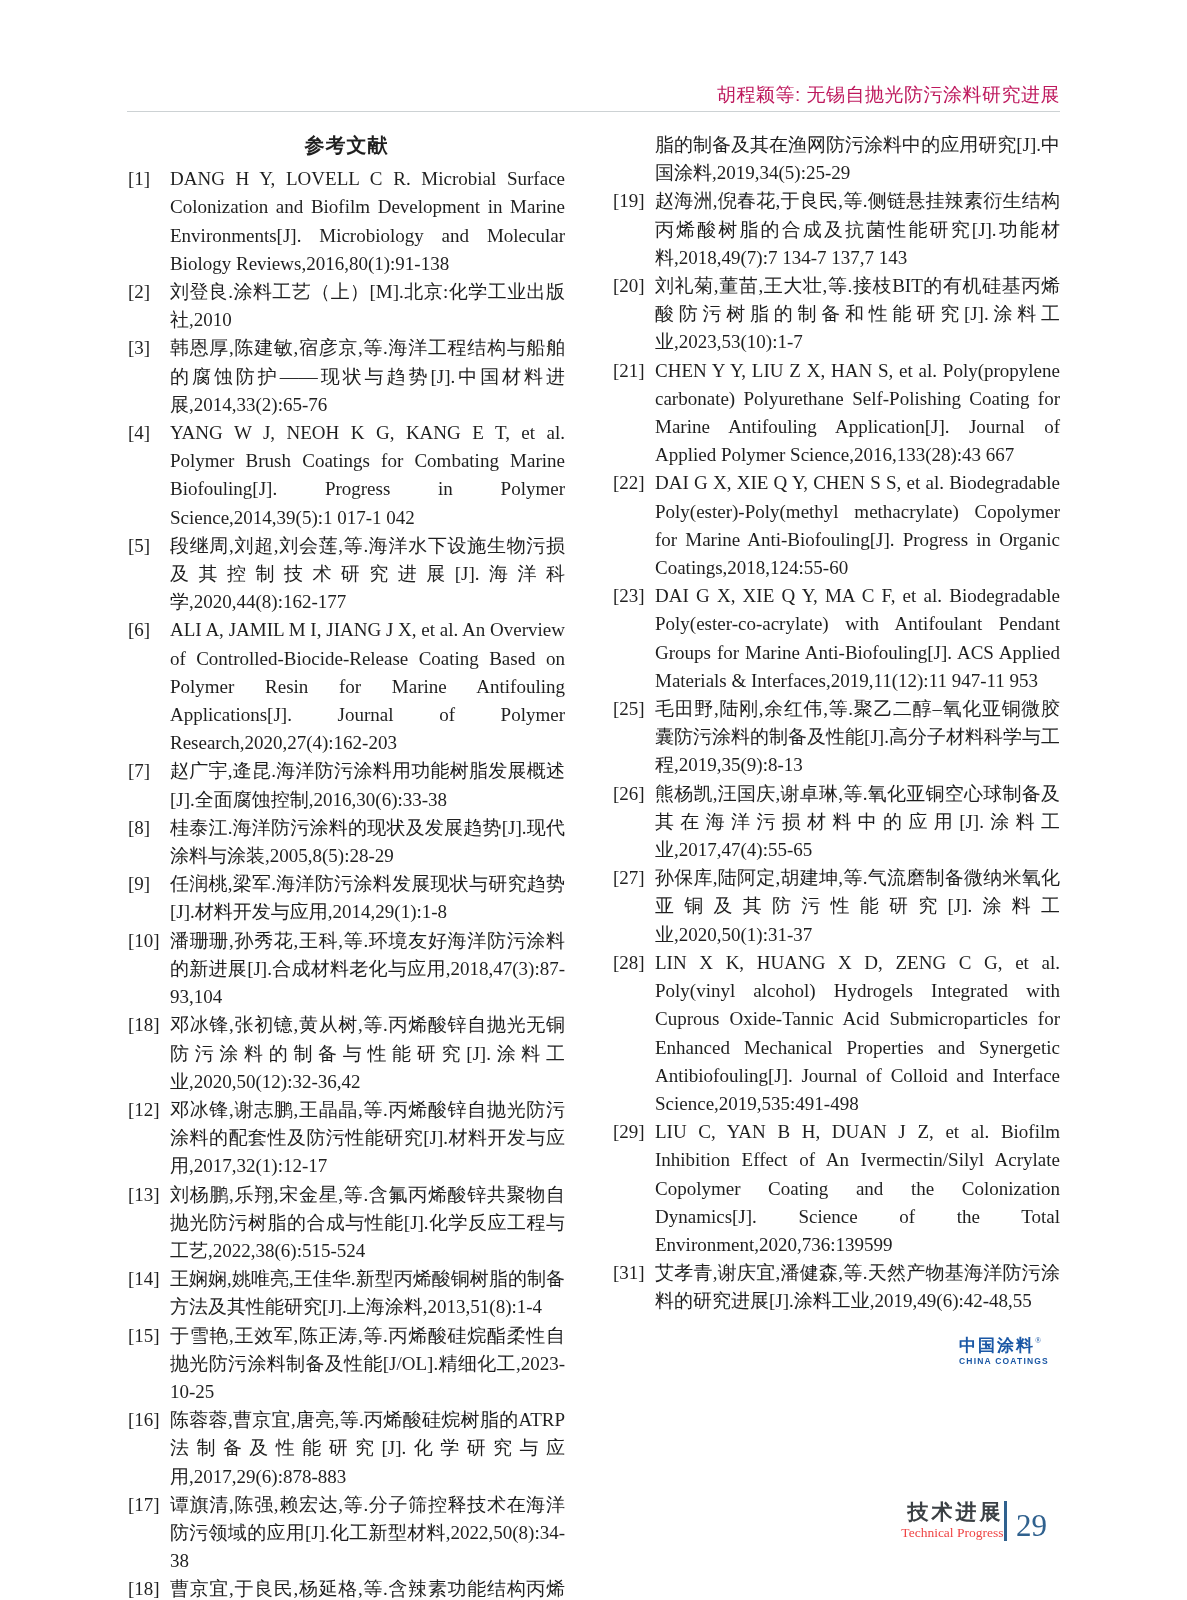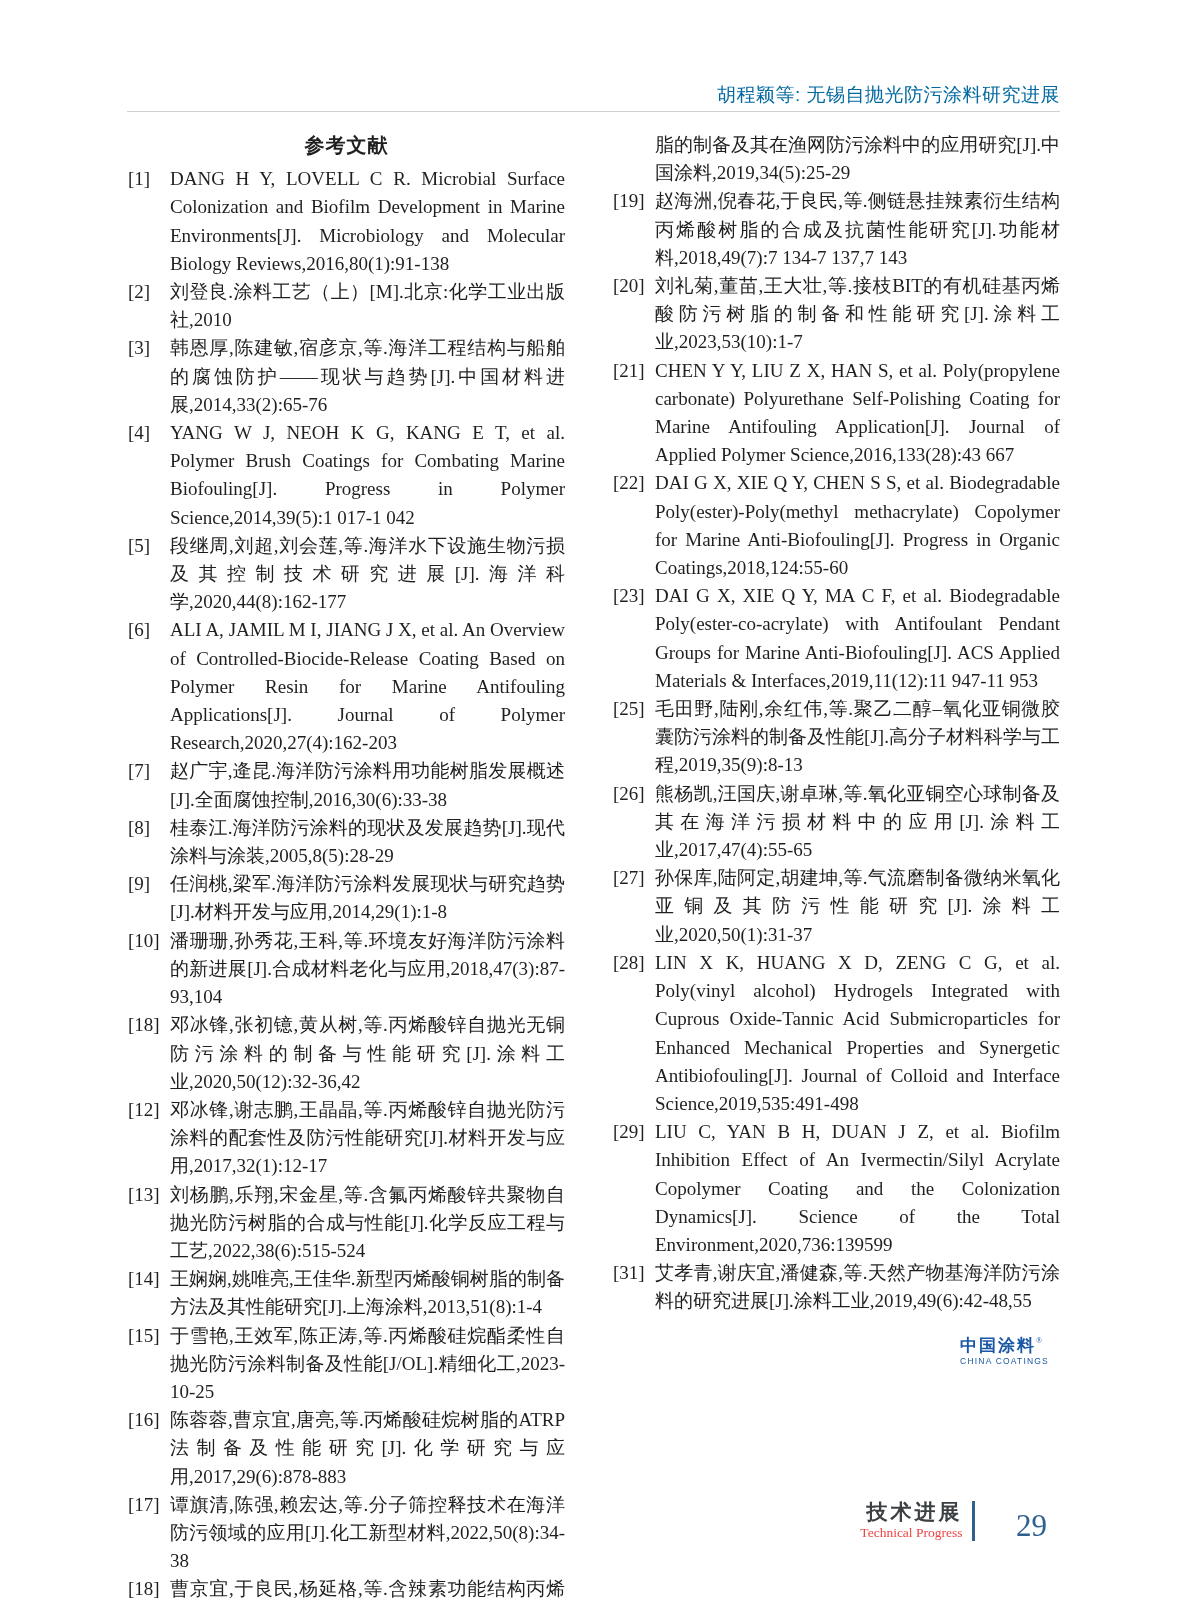--- a/index.html
+++ b/index.html
@@ -12,21 +12,21 @@
     margin: 0 auto;
     font-family: "Liberation Serif", "DejaVu Serif", serif;
     color: #1f1f1f;
     overflow: hidden;
   }
   .running-header {
     position: absolute;
     top: 82px;
     right: 127px;
     font-size: 19px;
-    color: #0369a1;
+    color: #be185d;
     font-family: "Liberation Sans", "DejaVu Sans", sans-serif;
     letter-spacing: 0.5px;
   }
   .header-rule {
     position: absolute;
     top: 111px;
     left: 127px;
     right: 127px;
     height: 0;
     border-top: 1.5px solid #cdd2d4;
@@ -76,33 +76,33 @@
     letter-spacing: 2px;
   }
   .logo-mark {
     font-size: 8px;
     color: #1a57a5;
     vertical-align: top;
   }
   .logo-en {
     margin-top: 3px;
     font-family: "Liberation Sans", "DejaVu Sans", sans-serif;
-    font-weight: normal;
+    font-weight: bold;
     font-size: 8.5px;
     color: #1a57a5;
     letter-spacing: 1.2px;
   }
   .footer {
     position: absolute;
     top: 1500px;
     right: 140px;
     display: flex;
     align-items: stretch;
   }
-  .footer-labels { text-align: right; padding-right: 9px; }
+  .footer-labels { text-align: right; }
   .footer-cn {
     font-family: "Liberation Sans", "DejaVu Sans", sans-serif;
     font-weight: bold;
     font-size: 21px;
     color: #3b4044;
     letter-spacing: 3px;
     line-height: 24px;
   }
   .footer-en {
     font-size: 13.5px;
@@ -112,21 +112,20 @@
   .footer-bar {
     width: 3.5px;
     background: #30618e;
     margin: 1px 9px 0 0;
   }
   .footer-page {
     font-size: 31px;
     color: #30618e;
     align-self: flex-end;
     line-height: 30px;
-    margin-left: 32px;
   }
 </style>
 </head>
 <body>
 
 <div class="page">
 
   <div class="running-header">
     <span>胡程颖等: 无锡自抛光防污涂料研究进展</span>
   </div>

